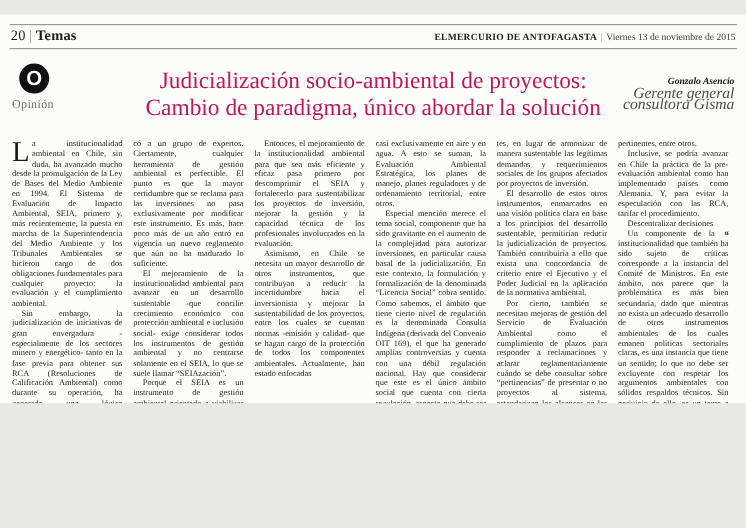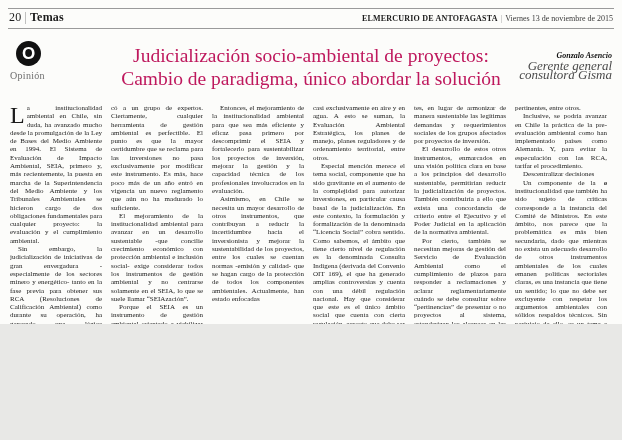--- a/index.html
+++ b/index.html
@@ -1,17 +1,17 @@
 <!DOCTYPE html>
 <html><head>
 <meta charset="utf-8">
 <style>
   html,body{margin:0;padding:0;background:#e8e8e6;}
   .page{
-    position:relative;width:622px;height:324px;margin:0 auto;
+    position:relative;width:622px;height:324px;margin:12px auto;
     background:#fcfcfa;color:#1c1c1c;
     font-family:"Liberation Serif", serif;overflow:hidden;
   }
   .hr{position:absolute;left:8px;right:8px;border-top:1px solid #9a9a9a;height:0;}
   .hr.top{top:8px;}
   .hr.under-header{top:28px;}
   .hr.bottom{top:400px;border-top-color:#8f8f8f;}
 
   
   .section-label{position:absolute;left:9px;top:10px;font-size:12px;letter-spacing:.2px;}

